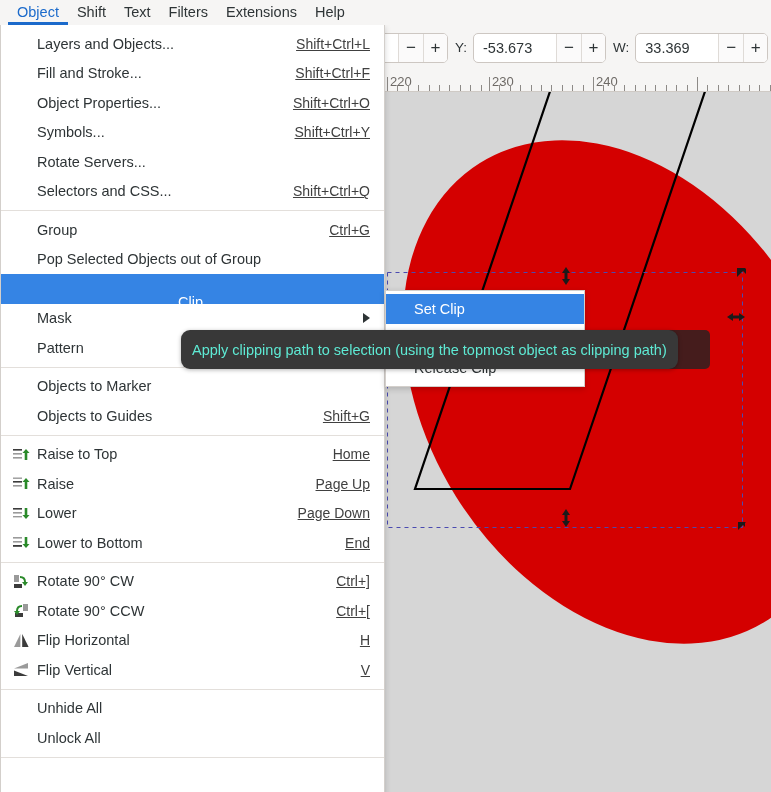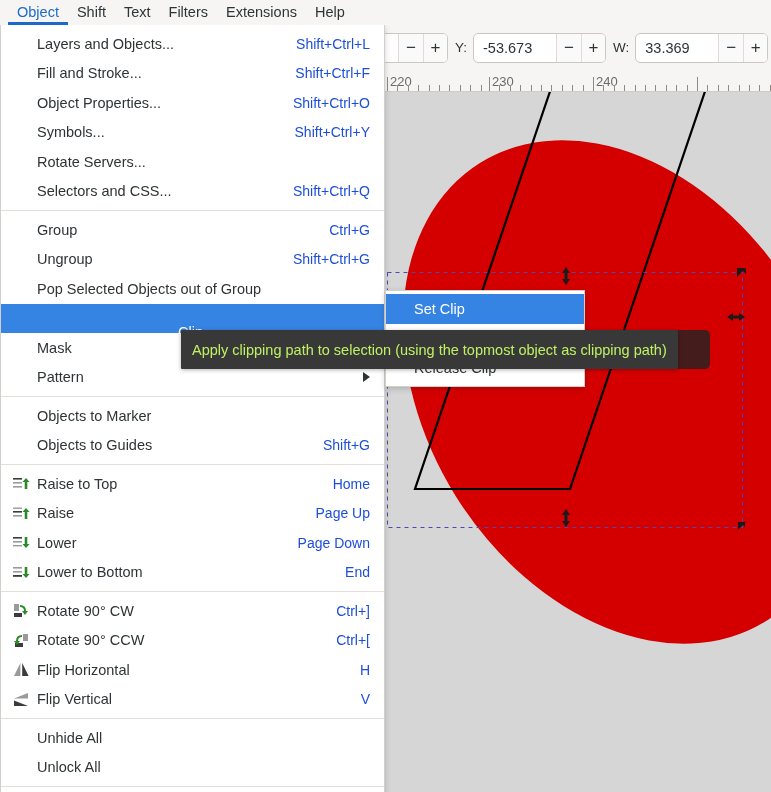--- a/index.html
+++ b/index.html
@@ -126,22 +126,23 @@
   .mi.sel { background: #3584e4; color: #ffffff; flex-direction: column; }
   .mi-ico {
     width: 20px; height: 16px;
     margin-right: 6px;
     display: flex; align-items: center; justify-content: center;
     flex: 0 0 20px;
   }
   .mi-ico.empty { }
   .mi-label { flex: 1 1 auto; }
   .mi-accel {
-    color: #1d4ed8; font-size: 14px;
+    color: #404040; font-size: 14px;
     margin-left: 11px;
+    text-decoration: underline;
   }
   .mi-arrow {
     margin-left: 14px;
     width: 0; height: 0;
     border-top: 5px solid transparent;
     border-bottom: 5px solid transparent;
     border-left: 7px solid #2e3436;
   }
   .mi.sel .mi-arrow { border-left-color: #ffffff; }
   .msep {
@@ -167,22 +168,22 @@
     white-space: nowrap;
   }
   .smi.sel { background: #3584e4; color: #ffffff; }
 
   
   .tooltip {
     position: absolute;
     top: 330px; left: 181px;
     height: 39px;
     background: #383838;
-    color: #bef264;
-    border-radius: 1px;
+    color: #5eead4;
+    border-radius: 9px;
     display: flex; align-items: center;
     padding: 0 11px;
     font-size: 14.5px;
     white-space: nowrap;
     z-index: 38;
     box-shadow: 0 1px 4px rgba(0,0,0,0.3);
   }
   .tooltip-tail {
     position: absolute;
     top: 330px; left: 585px;
@@ -339,25 +340,20 @@
         <span class="mi-accel">Shift+Ctrl+Q</span>
       </div>
       <div class="msep"></div>
       <div class="mi">
         <span class="mi-ico empty"></span>
         <span class="mi-label">Group</span>
         <span class="mi-accel">Ctrl+G</span>
       </div>
       <div class="mi">
         <span class="mi-ico empty"></span>
-        <span class="mi-label">Ungroup</span>
-        <span class="mi-accel">Shift+Ctrl+G</span>
-      </div>
-      <div class="mi">
-        <span class="mi-ico empty"></span>
         <span class="mi-label">Pop Selected Objects out of Group</span>
       </div>
       <div class="mi sel">
         <span class="mi-ico empty"></span>
         <span class="mi-label">Clip</span>
         <span class="mi-arrow"></span>
       </div>
       <div class="mi">
         <span class="mi-ico empty"></span>
         <span class="mi-label">Mask</span>

